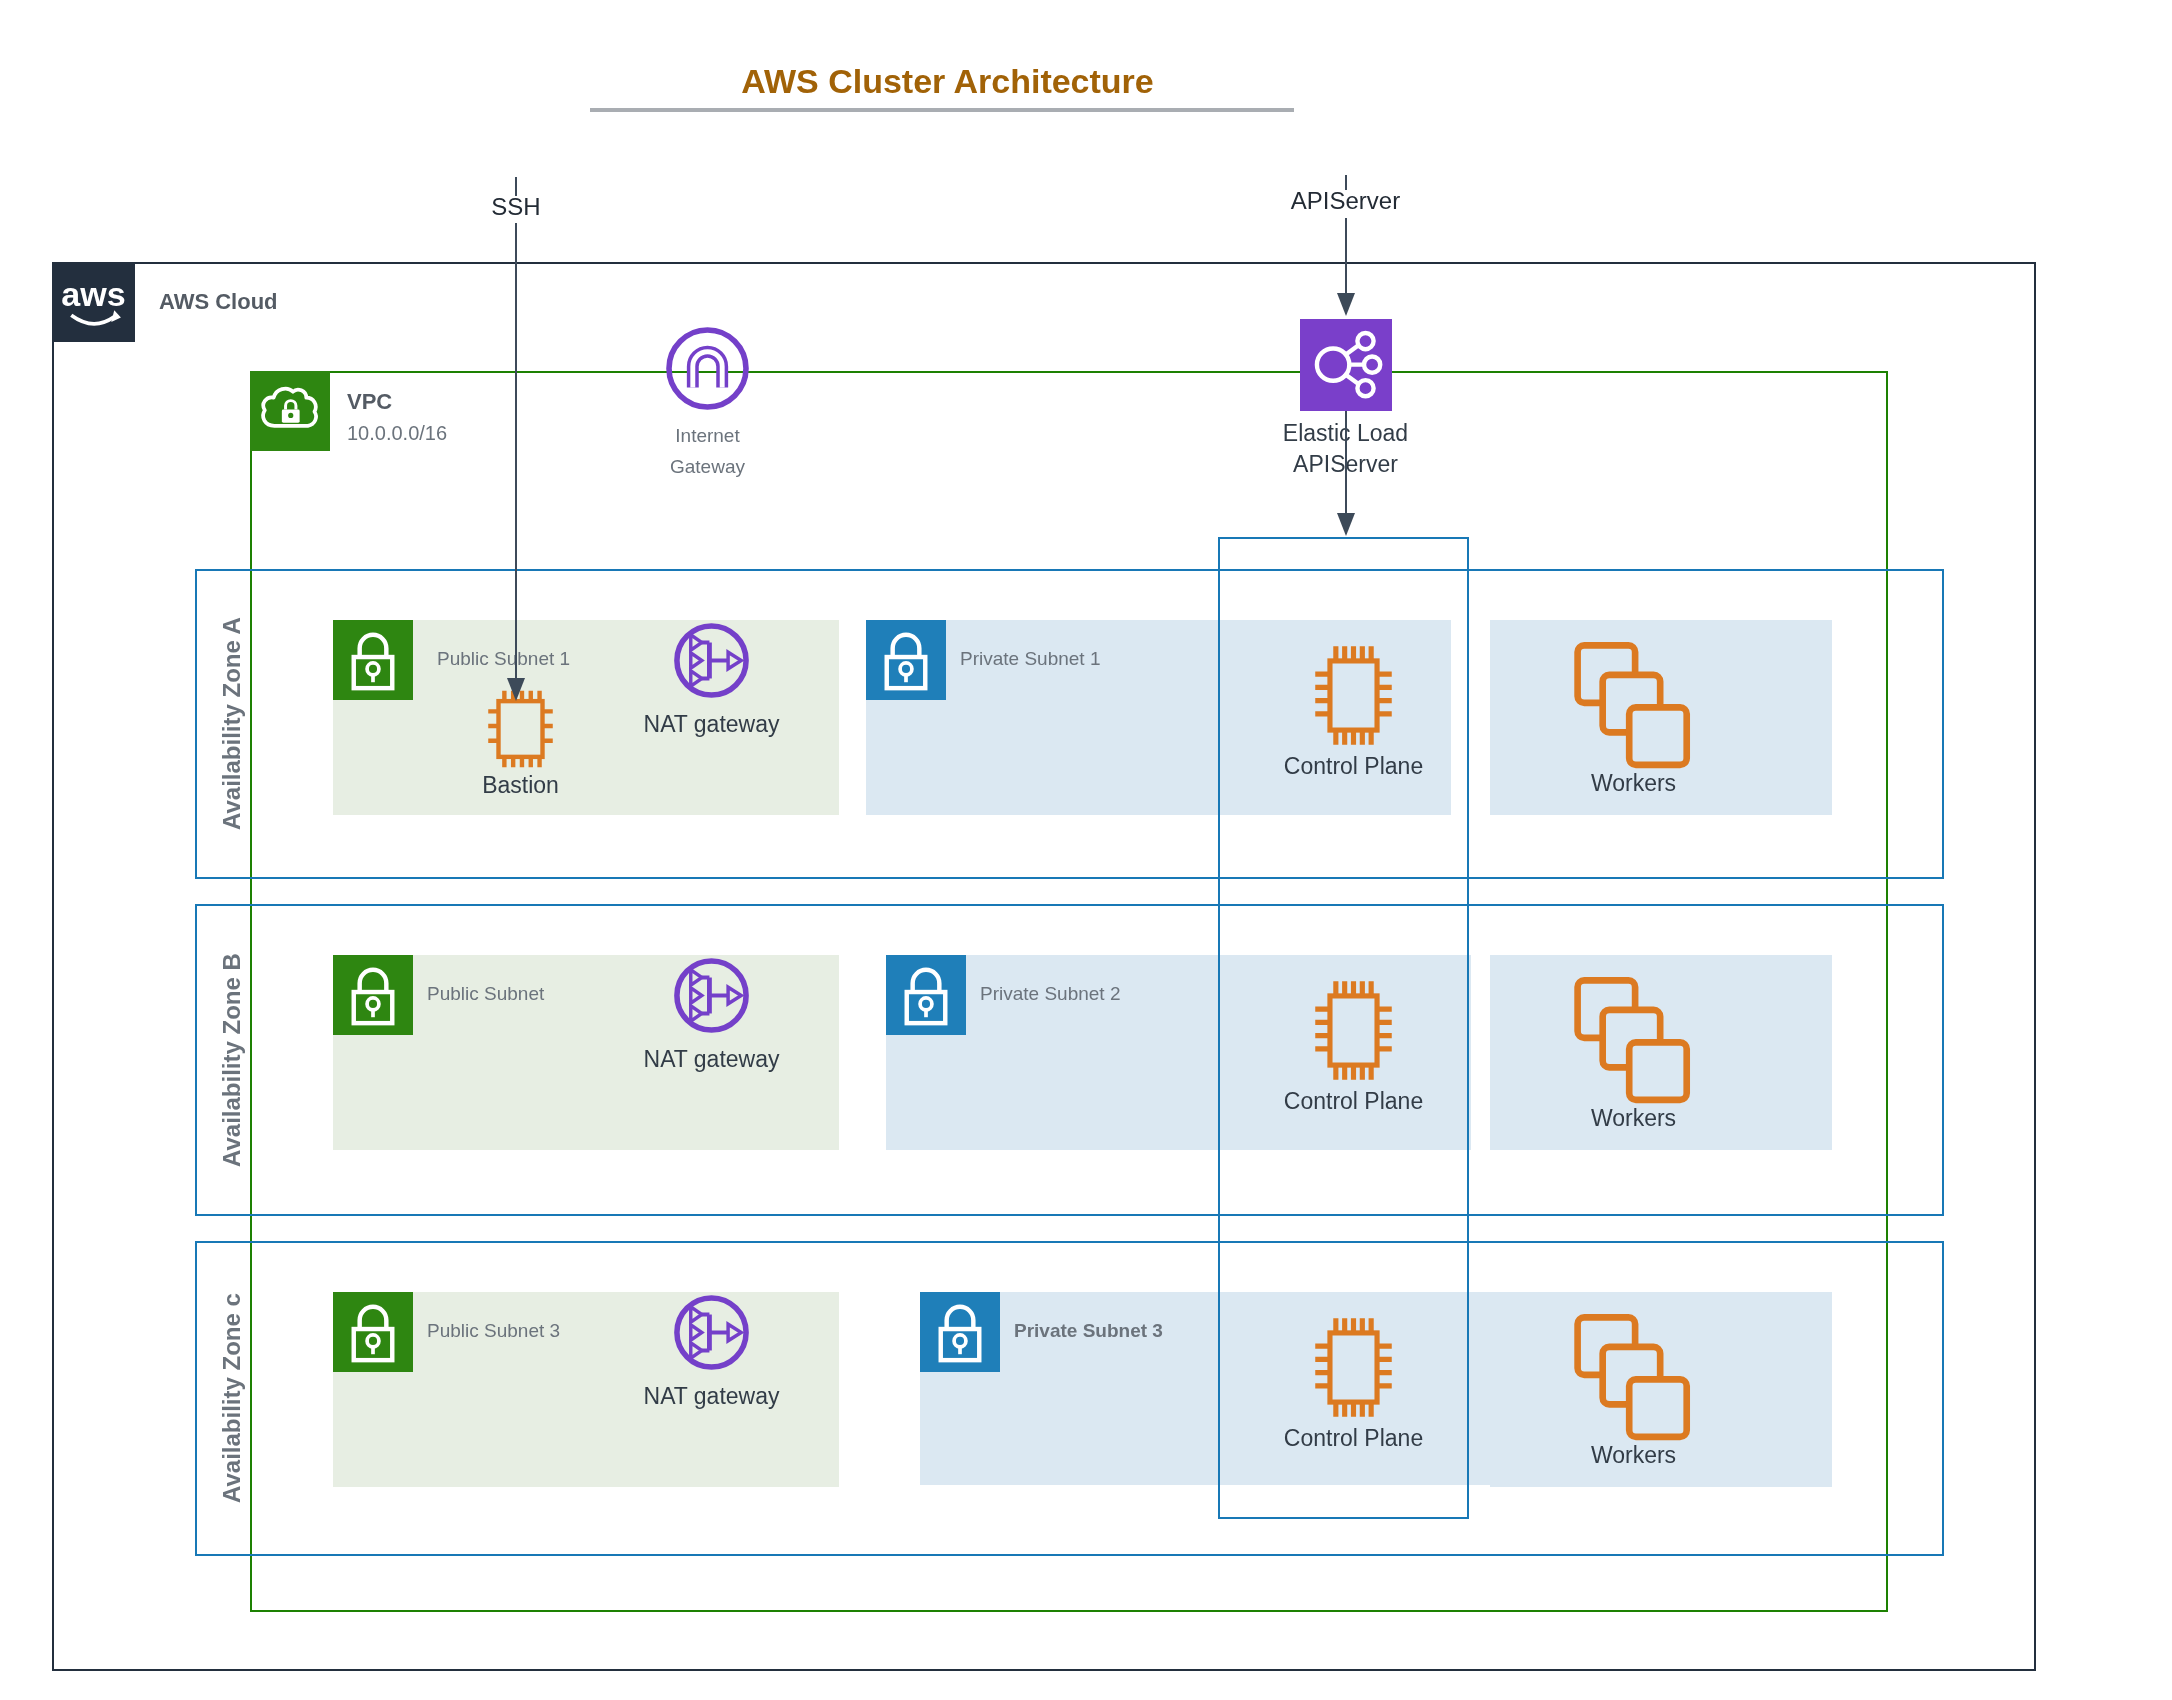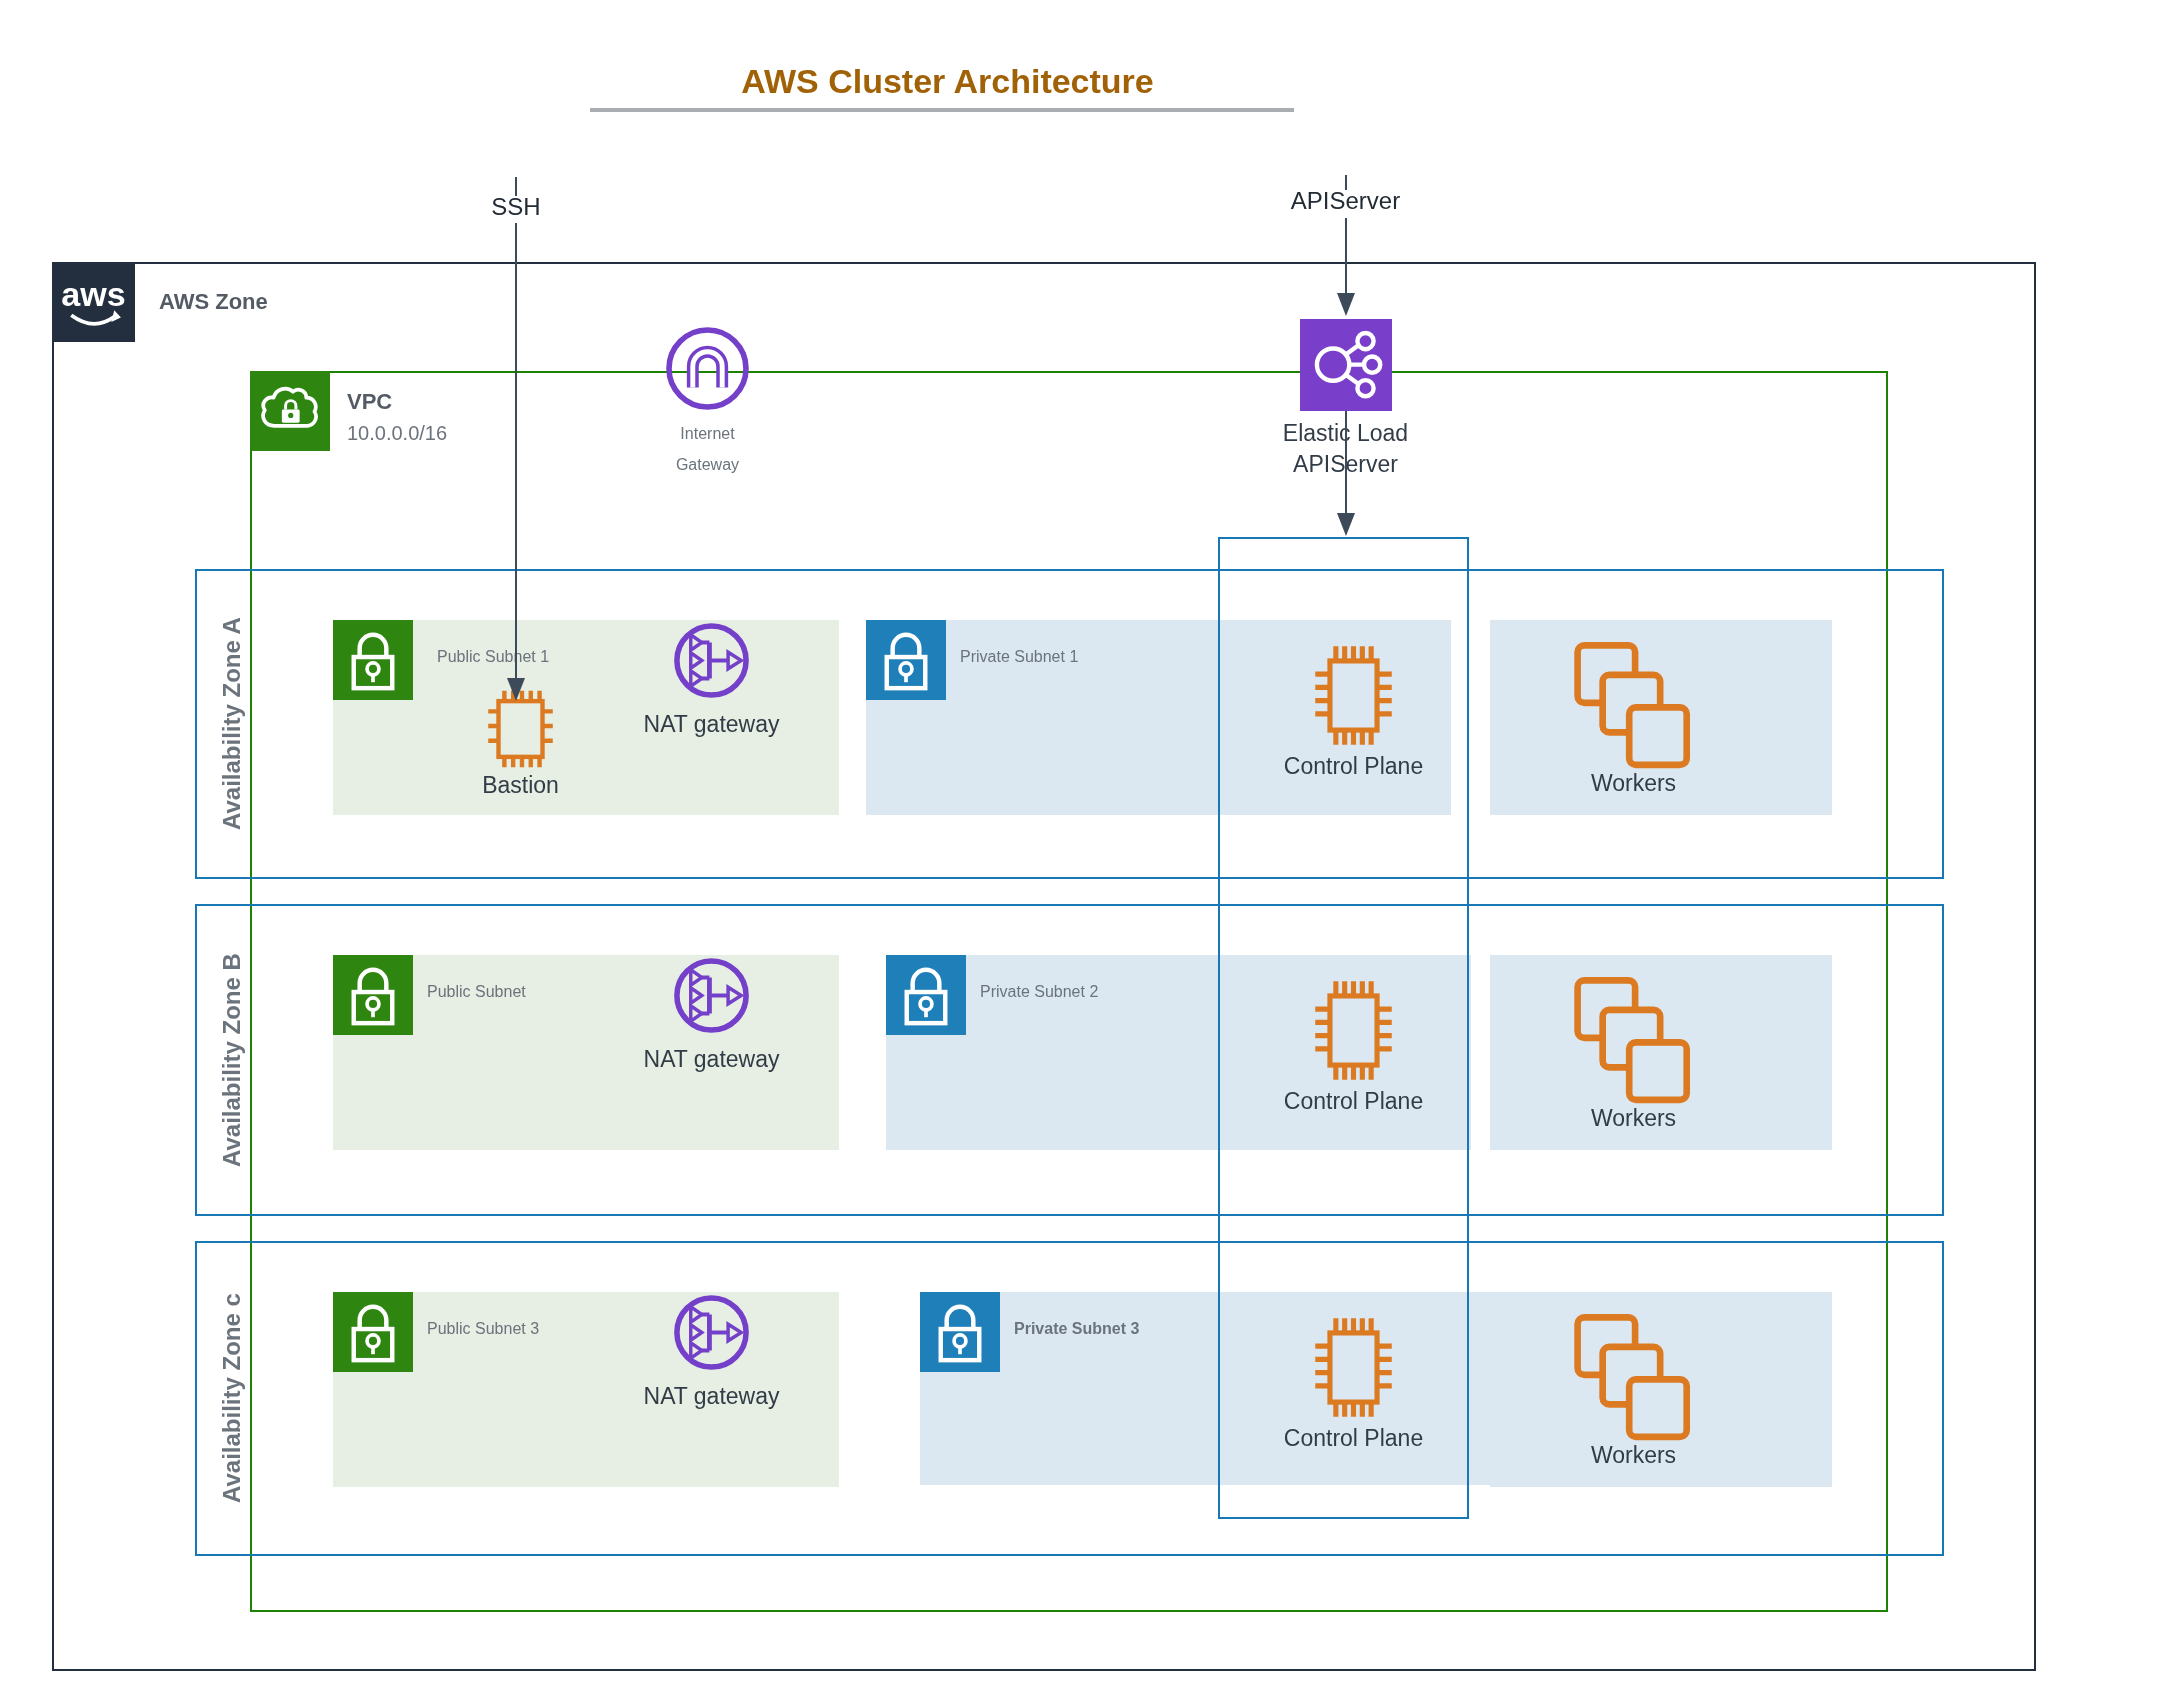--- a/index.html
+++ b/index.html
@@ -9,21 +9,21 @@
   .ctr{text-align:center;}
   
   .title{font-size:34px;font-weight:bold;color:#a16207;}
   .rule{background:#a9adb2;height:3.7px;}
   .cloud-box{border:2.9px solid #232f3e;}
   .vpc-box{border:2.2px solid #1d8102;}
   .az-box{border:2.2px solid #1878b6;}
   .group-box{border:2.9px solid #1878b6;}
   .sage{background:#e7eee3;}
   .bluebg{background:#dbe8f2;}
-  .graylbl{font-size:16px;color:#6b737c;}
+  .graylbl{font-size:19px;color:#6b737c;}
   .darklbl{font-size:23px;color:#323c47;}
   .boldgray{font-size:22px;font-weight:bold;color:#545b64;}
   .azlbl{font-size:24px;font-weight:bold;color:#6b737c;
          writing-mode:vertical-rl;transform:rotate(180deg);
          display:flex;align-items:center;justify-content:center;}
   .vline{width:2.2px;background:#3d4a59;}
   .arrowhead{width:0;height:0;border-left:9.6px solid transparent;
              border-right:9.6px solid transparent;border-top:23.6px solid #3d4a59;}
   .conlbl{font-size:24px;color:#232b35;}
   svg{display:block;}
@@ -37,21 +37,21 @@
   <div class="abs rule" style="left:590px;top:108px;width:704px;"></div>
 
   <div class="abs cloud-box" style="left:52px;top:262px;width:1984px;height:1409px;"></div>
   <div class="abs" style="left:52px;top:262px;width:83px;height:80px;background:#232f3e;">
     <svg width="83" height="80" viewBox="0 0 112 108">
       <text x="56" y="60" text-anchor="middle" font-size="46" font-weight="bold" fill="#fff" font-family="Liberation Sans,sans-serif">aws</text>
       <path d="M26,72 Q56,94 84,74" stroke="#fff" stroke-width="5" fill="none"></path>
       <polygon points="84,65 93,75 80,81" fill="#fff"></polygon>
     </svg>
   </div>
-  <div class="abs boldgray" style="left:159px;top:289px;">AWS Zone</div>
+  <div class="abs boldgray" style="left:159px;top:289px;">AWS Cloud</div>
 
   <div class="abs vpc-box" style="left:250px;top:371px;width:1638px;height:1241px;"></div>
 
   <div class="abs az-box" style="left:195px;top:569px;width:1749px;height:310px;">
     <div class="abs azlbl" style="left:4.4px;top:0;width:62px;height:100%;">Availability Zone A</div>
     <div class="abs sage" style="left:136px;top:49px;width:506px;height:195px;">
       <div class="abs" style="left:0;top:0;width:80px;height:80px;background:#2e8611;">
         <svg width="80" height="80" viewBox="0 0 108 108">
           <path d="M36,50 V38 a18,18 0 0 1 36,0 V50" stroke="#fff" stroke-width="6" fill="none"></path>
           <rect x="28" y="50" width="52" height="42" stroke="#fff" stroke-width="6" fill="none"></rect>

